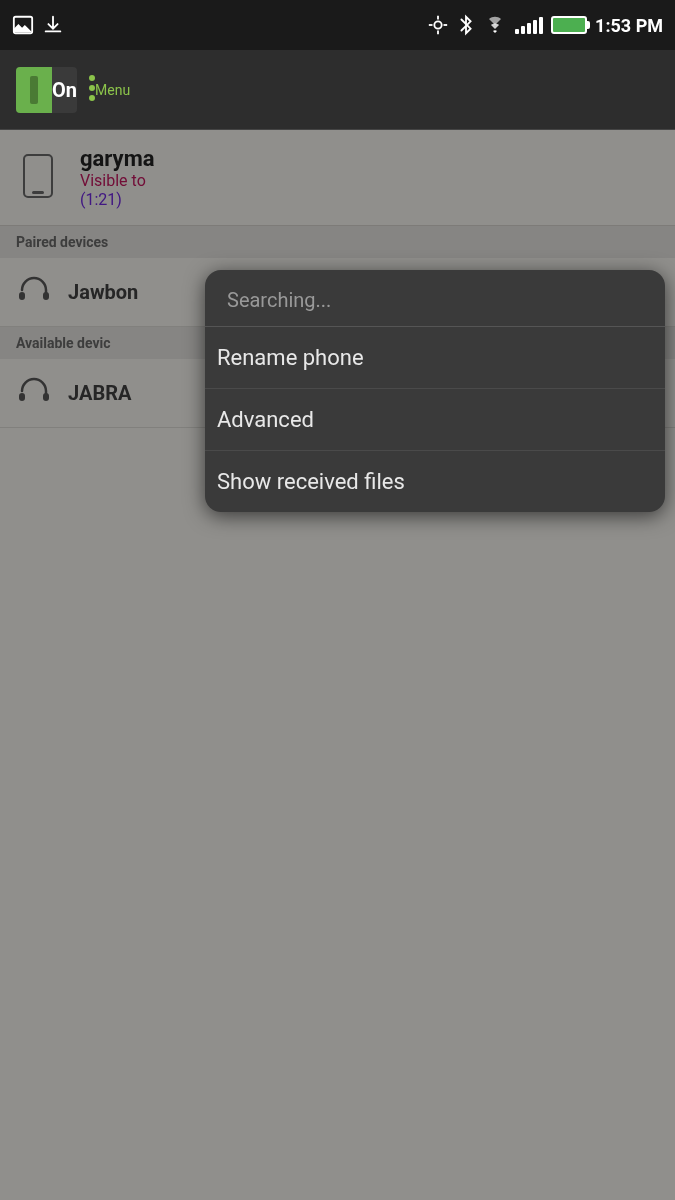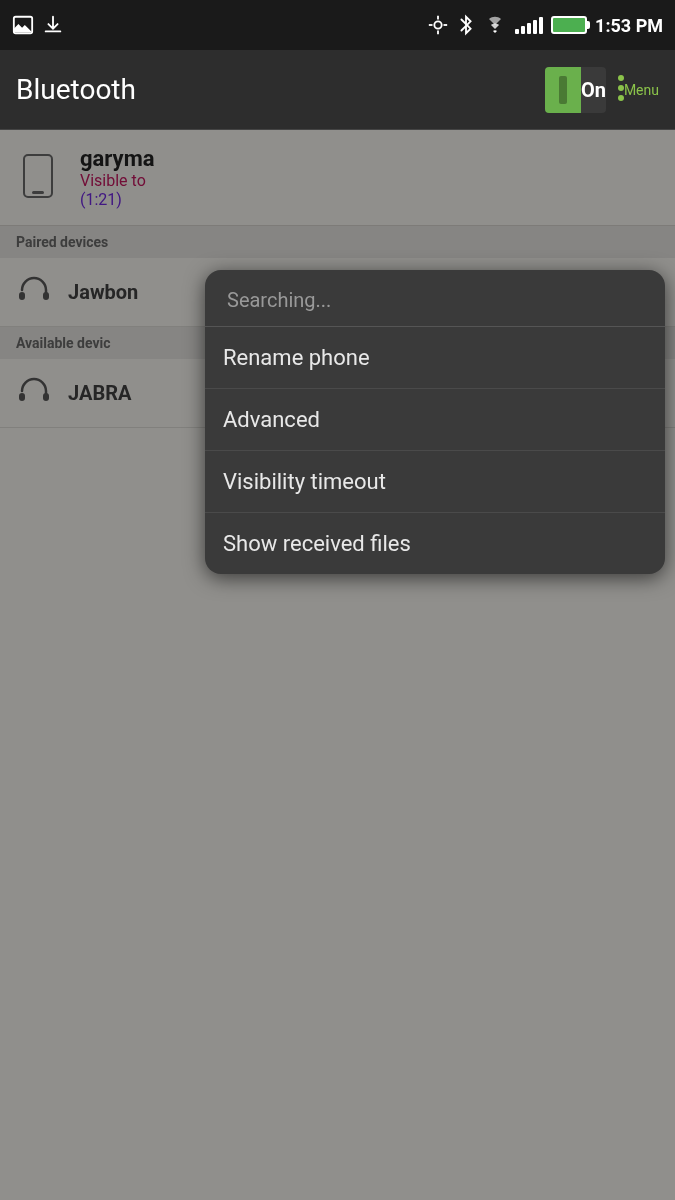--- a/index.html
+++ b/index.html
@@ -222,21 +222,21 @@
       box-shadow: 0 4px 20px rgba(0,0,0,0.6);
       overflow: hidden;
     }
     .dropdown-header {
       padding: 18px 22px 14px;
       color: #999;
       font-size: 20px;
       border-bottom: 1px solid #555;
     }
     .dropdown-item {
-      padding: 18px 18px;
+      padding: 18px 12px;
       color: #e8e8e8;
       font-size: 22px;
       border-bottom: 1px solid #4a4a4a;
       cursor: pointer;
     }
     .dropdown-item:last-child {
       border-bottom: none;
     }
 
     
@@ -301,21 +301,20 @@
       <div class="signal-bar" style="height:17px;"></div>
     </div>
 
     <div class="battery-icon"></div>
 
     <span class="time-text">1:53 PM</span>
   </div>
 </div>
 
 <div class="action-bar">
-  <span class="action-bar-title">Bluetooth</span>
   <div class="action-bar-right">
 
     <div class="toggle-container">
       <div class="toggle-switch">
         <div class="toggle-switch-inner"></div>
       </div>
       <span class="toggle-label">On</span>
     </div>
 
     <div class="menu-button-container">
@@ -369,17 +368,16 @@
     <span class="device-item-name">JABRA</span>
   </div>
 
   <div class="overlay-backdrop"></div>
 
   <div class="dropdown-menu">
 
     <div class="dropdown-header">Searching...</div>
     <div class="dropdown-item">Rename phone</div>
     <div class="dropdown-item">Advanced</div>
-    <div class="dropdown-item">Visibility timeout</div>
     <div class="dropdown-item">Show received files</div>
   </div>
 
 </div>
 
 </body></html>

